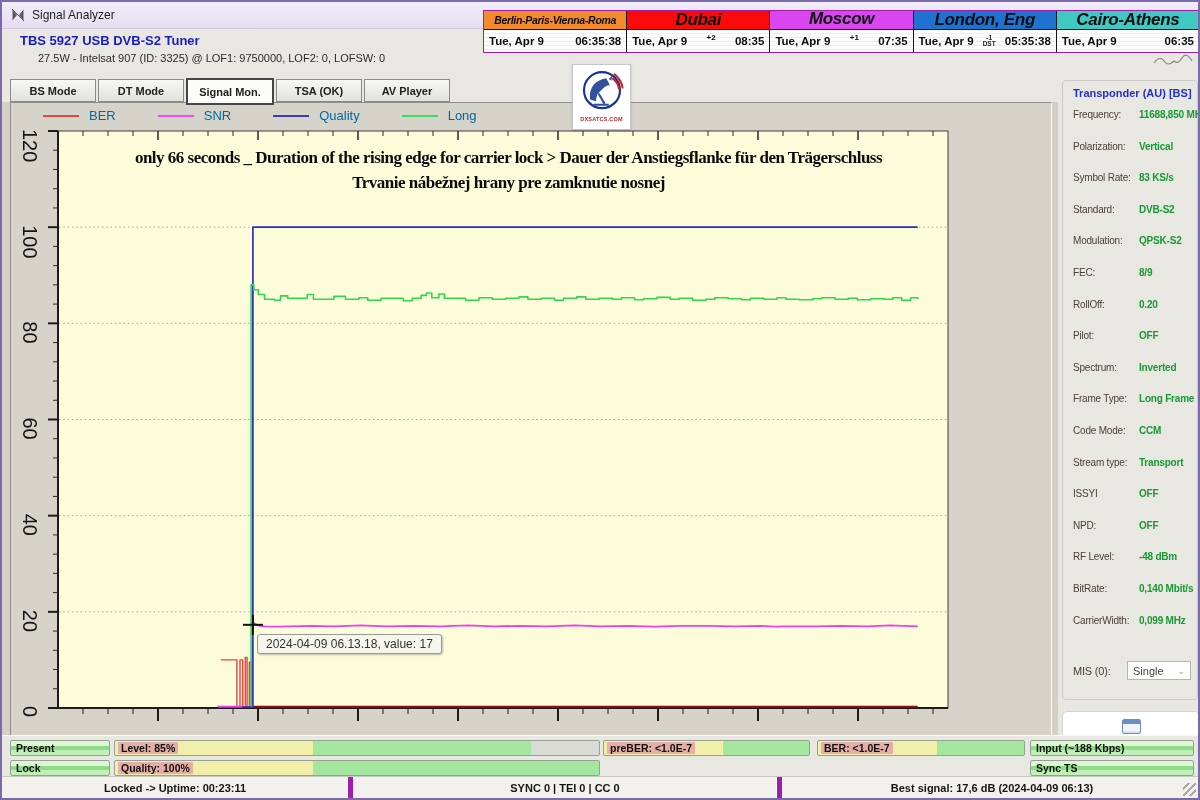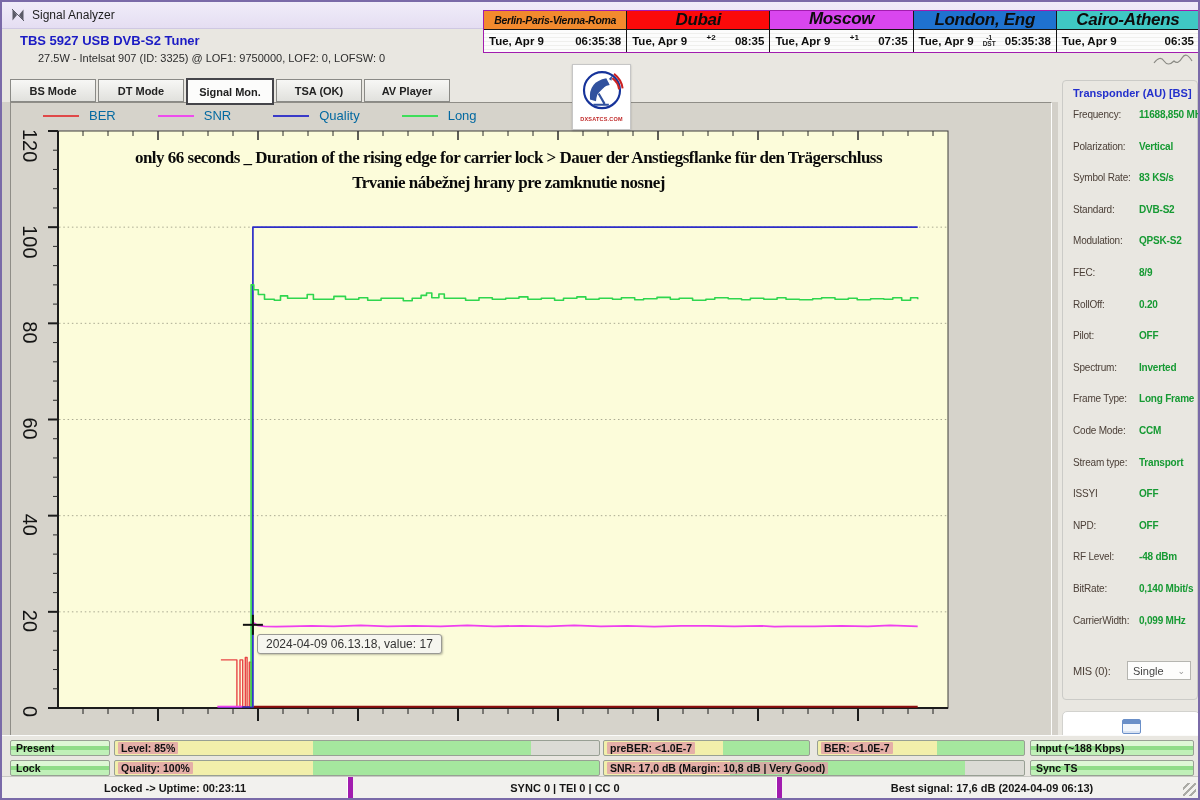--- a/index.html
+++ b/index.html
@@ -432,23 +432,20 @@
         <span>preBER: &lt;1.0E-7</span>
       </div>
     <div class="gbar" style="left: 815px; top: 4px; width: 208px; background: linear-gradient(to right, rgb(242, 239, 171) 0px, rgb(242, 239, 171) 58%, rgb(165, 231, 158) 58%, rgb(165, 231, 158) 100%, rgb(219, 219, 213) 100%, rgb(219, 219, 213) 100%);">
         <span>BER: &lt;1.0E-7</span>
       </div>
     <div class="chip" style="left:1028px;top:4px;width:164px;">Input (~188 Kbps)</div>
     <div class="chip" style="left:8px;top:24px;width:100px;">Lock</div>
     <div class="gbar" style="left: 112px; top: 24px; width: 486px; background: linear-gradient(to right, rgb(242, 239, 171) 0px, rgb(242, 239, 171) 41%, rgb(165, 231, 158) 41%, rgb(165, 231, 158) 100%, rgb(219, 219, 213) 100%, rgb(219, 219, 213) 100%);">
         <span>Quality: 100%</span>
       </div>
-    <div class="gbar" style="left: 601px; top: 24px; width: 422px; background: linear-gradient(to right, rgb(242, 239, 171) 0px, rgb(242, 239, 171) 30%, rgb(165, 231, 158) 30%, rgb(165, 231, 158) 86%, rgb(219, 219, 213) 86%, rgb(219, 219, 213) 100%);">
-        <span>SNR: 17,0 dB (Margin: 10,8 dB | Very Good)</span>
-      </div>
     <div class="chip" style="left:1028px;top:24px;width:164px;">Sync TS</div>
   </div>
 
   <div class="statusbar">
     <div class="sb sb1">Locked -&gt; Uptime: 00:23:11</div>
     <div class="sb sb2">SYNC 0 | TEI 0 | CC 0</div>
     <div class="sb sb3">Best signal: 17,6 dB (2024-04-09 06:13)</div>
   </div>
   <div class="grip"></div>
 

